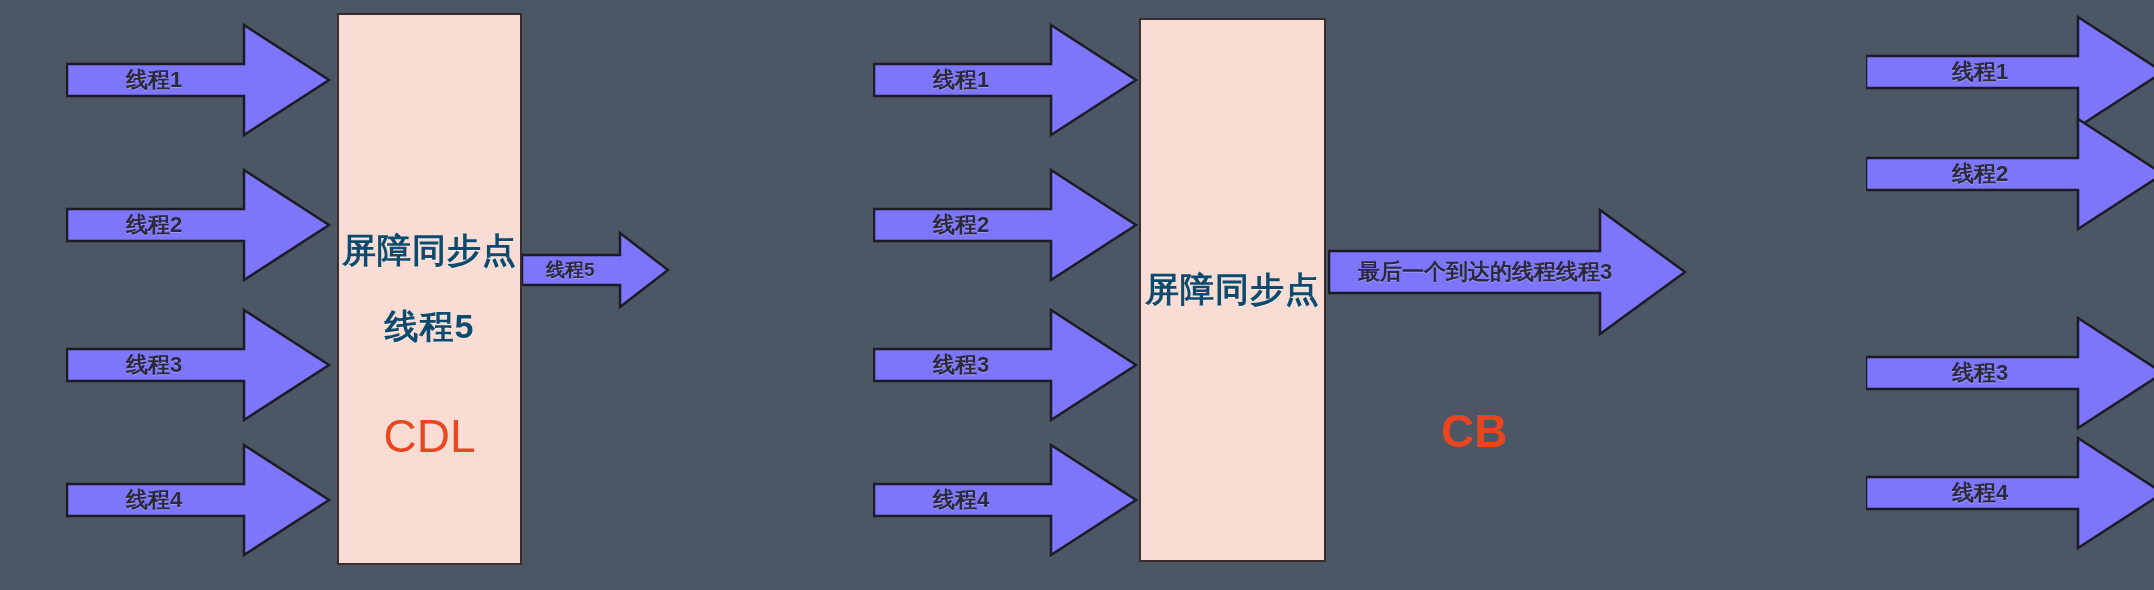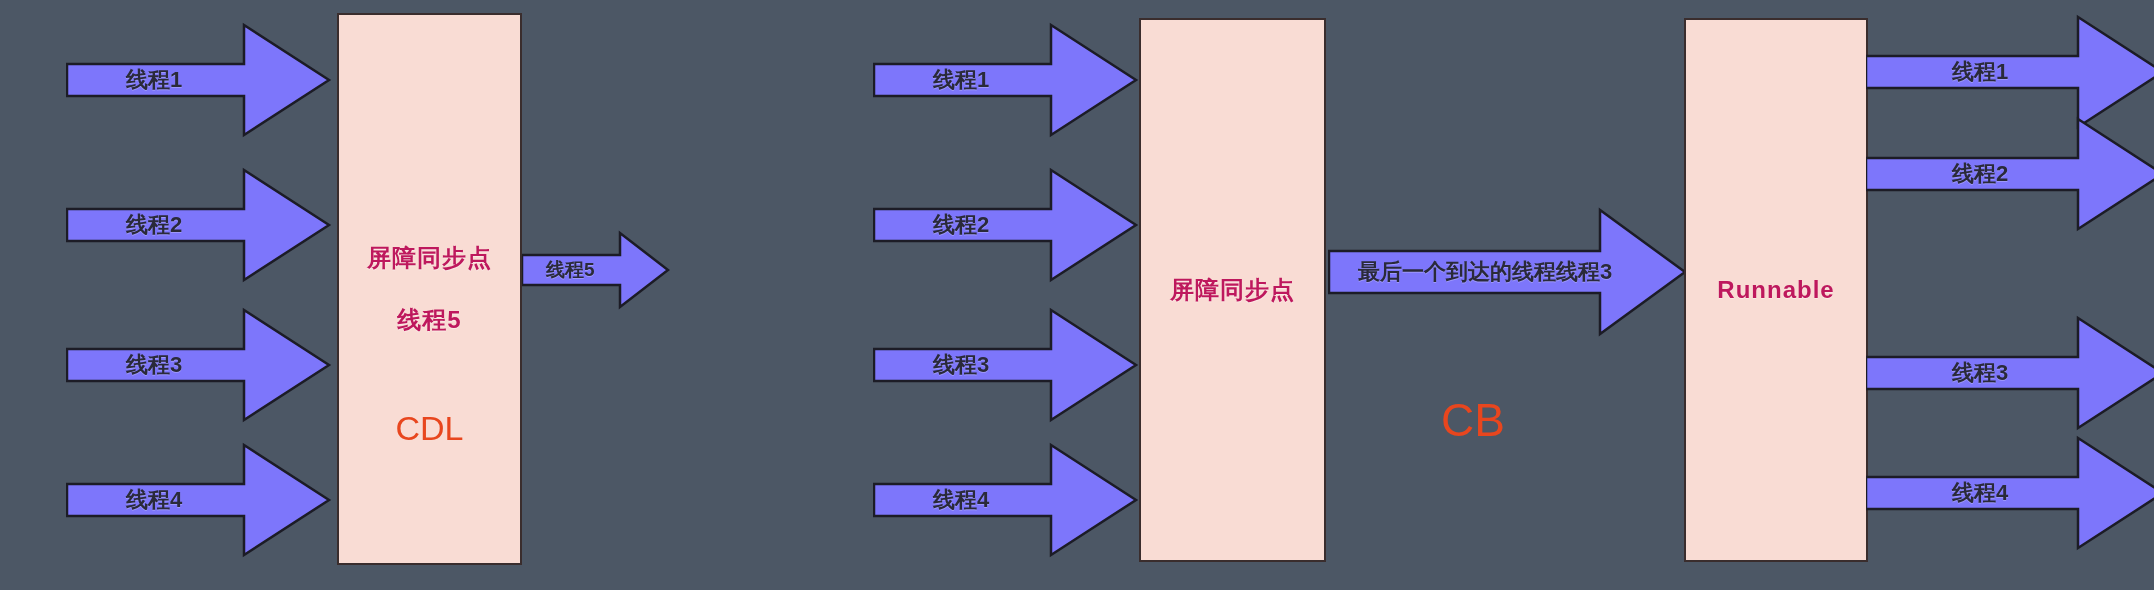--- a/index.html
+++ b/index.html
@@ -22,32 +22,32 @@
     position: absolute;
     background: #f9dcd4;
     border: 2px solid #3a2d2d;
     box-sizing: border-box;
     display: flex;
     flex-direction: column;
     align-items: center;
     justify-content: center;
   }
   .box-label {
-    color: #be185d;
-    font-size: 24px;
+    color: #0c4a6e;
+    font-size: 34px;
     font-weight: bold;
     letter-spacing: 1px;
     text-shadow: 0 1px 1px rgba(255,255,255,0.45);
     white-space: nowrap;
     text-align: right;
   }
   .box-label.sub { margin-top: 30px; }
   .box-tag {
     color: #e8461e;
-    font-size: 34px;
+    font-size: 46px;
     font-weight: normal;
     white-space: nowrap;
   }
 
   
   .arrow {
     position: absolute;
   }
   .arrow svg { display: block; }
   .arrow-text {
@@ -152,25 +152,22 @@
     <div class="box-label">屏障同步点</div>
   </div>
 
   <div class="arrow" style="left:1302px; top:207px; width:360px; height:130px;">
     <svg width="360" height="130" viewBox="0 0 360 130">
       <path d="M1,44 L272,44 L272,3 L357,65 L272,127 L272,86 L1,86 Z" fill="#7d76fb" stroke="#1c1c26" stroke-width="2.5" stroke-linejoin="miter"></path>
     </svg>
     <div class="arrow-text" style="padding-left:30px;">最后一个到达的线程线程3</div>
   </div>
 
-  <div class="float-tag" style="left:1415px; top:393px;">CB</div>
+  <div class="float-tag" style="left:1415px; top:404px;font-weight:bold;">CB</div>
 
-  <div class="box" style="left:1658px; top:18px; width:184px; height:544px;">
-    <div class="box-label">Runnable</div>
-  </div>
 
   <div class="arrow" style="left:1840px; top:14px; width:300px; height:116px;">
     <svg width="300" height="116" viewBox="0 0 300 116">
       <path d="M0,42 L212,42 L212,3 L297,58 L212,113 L212,74 L0,74 Z" fill="#7d76fb" stroke="#1c1c26" stroke-width="2.5" stroke-linejoin="miter"></path>
     </svg>
     <div class="arrow-text" style="padding-left:86px;">线程1</div>
   </div>
 
   <div class="arrow" style="left:1840px; top:116px; width:300px; height:116px;">
     <svg width="300" height="116" viewBox="0 0 300 116">

